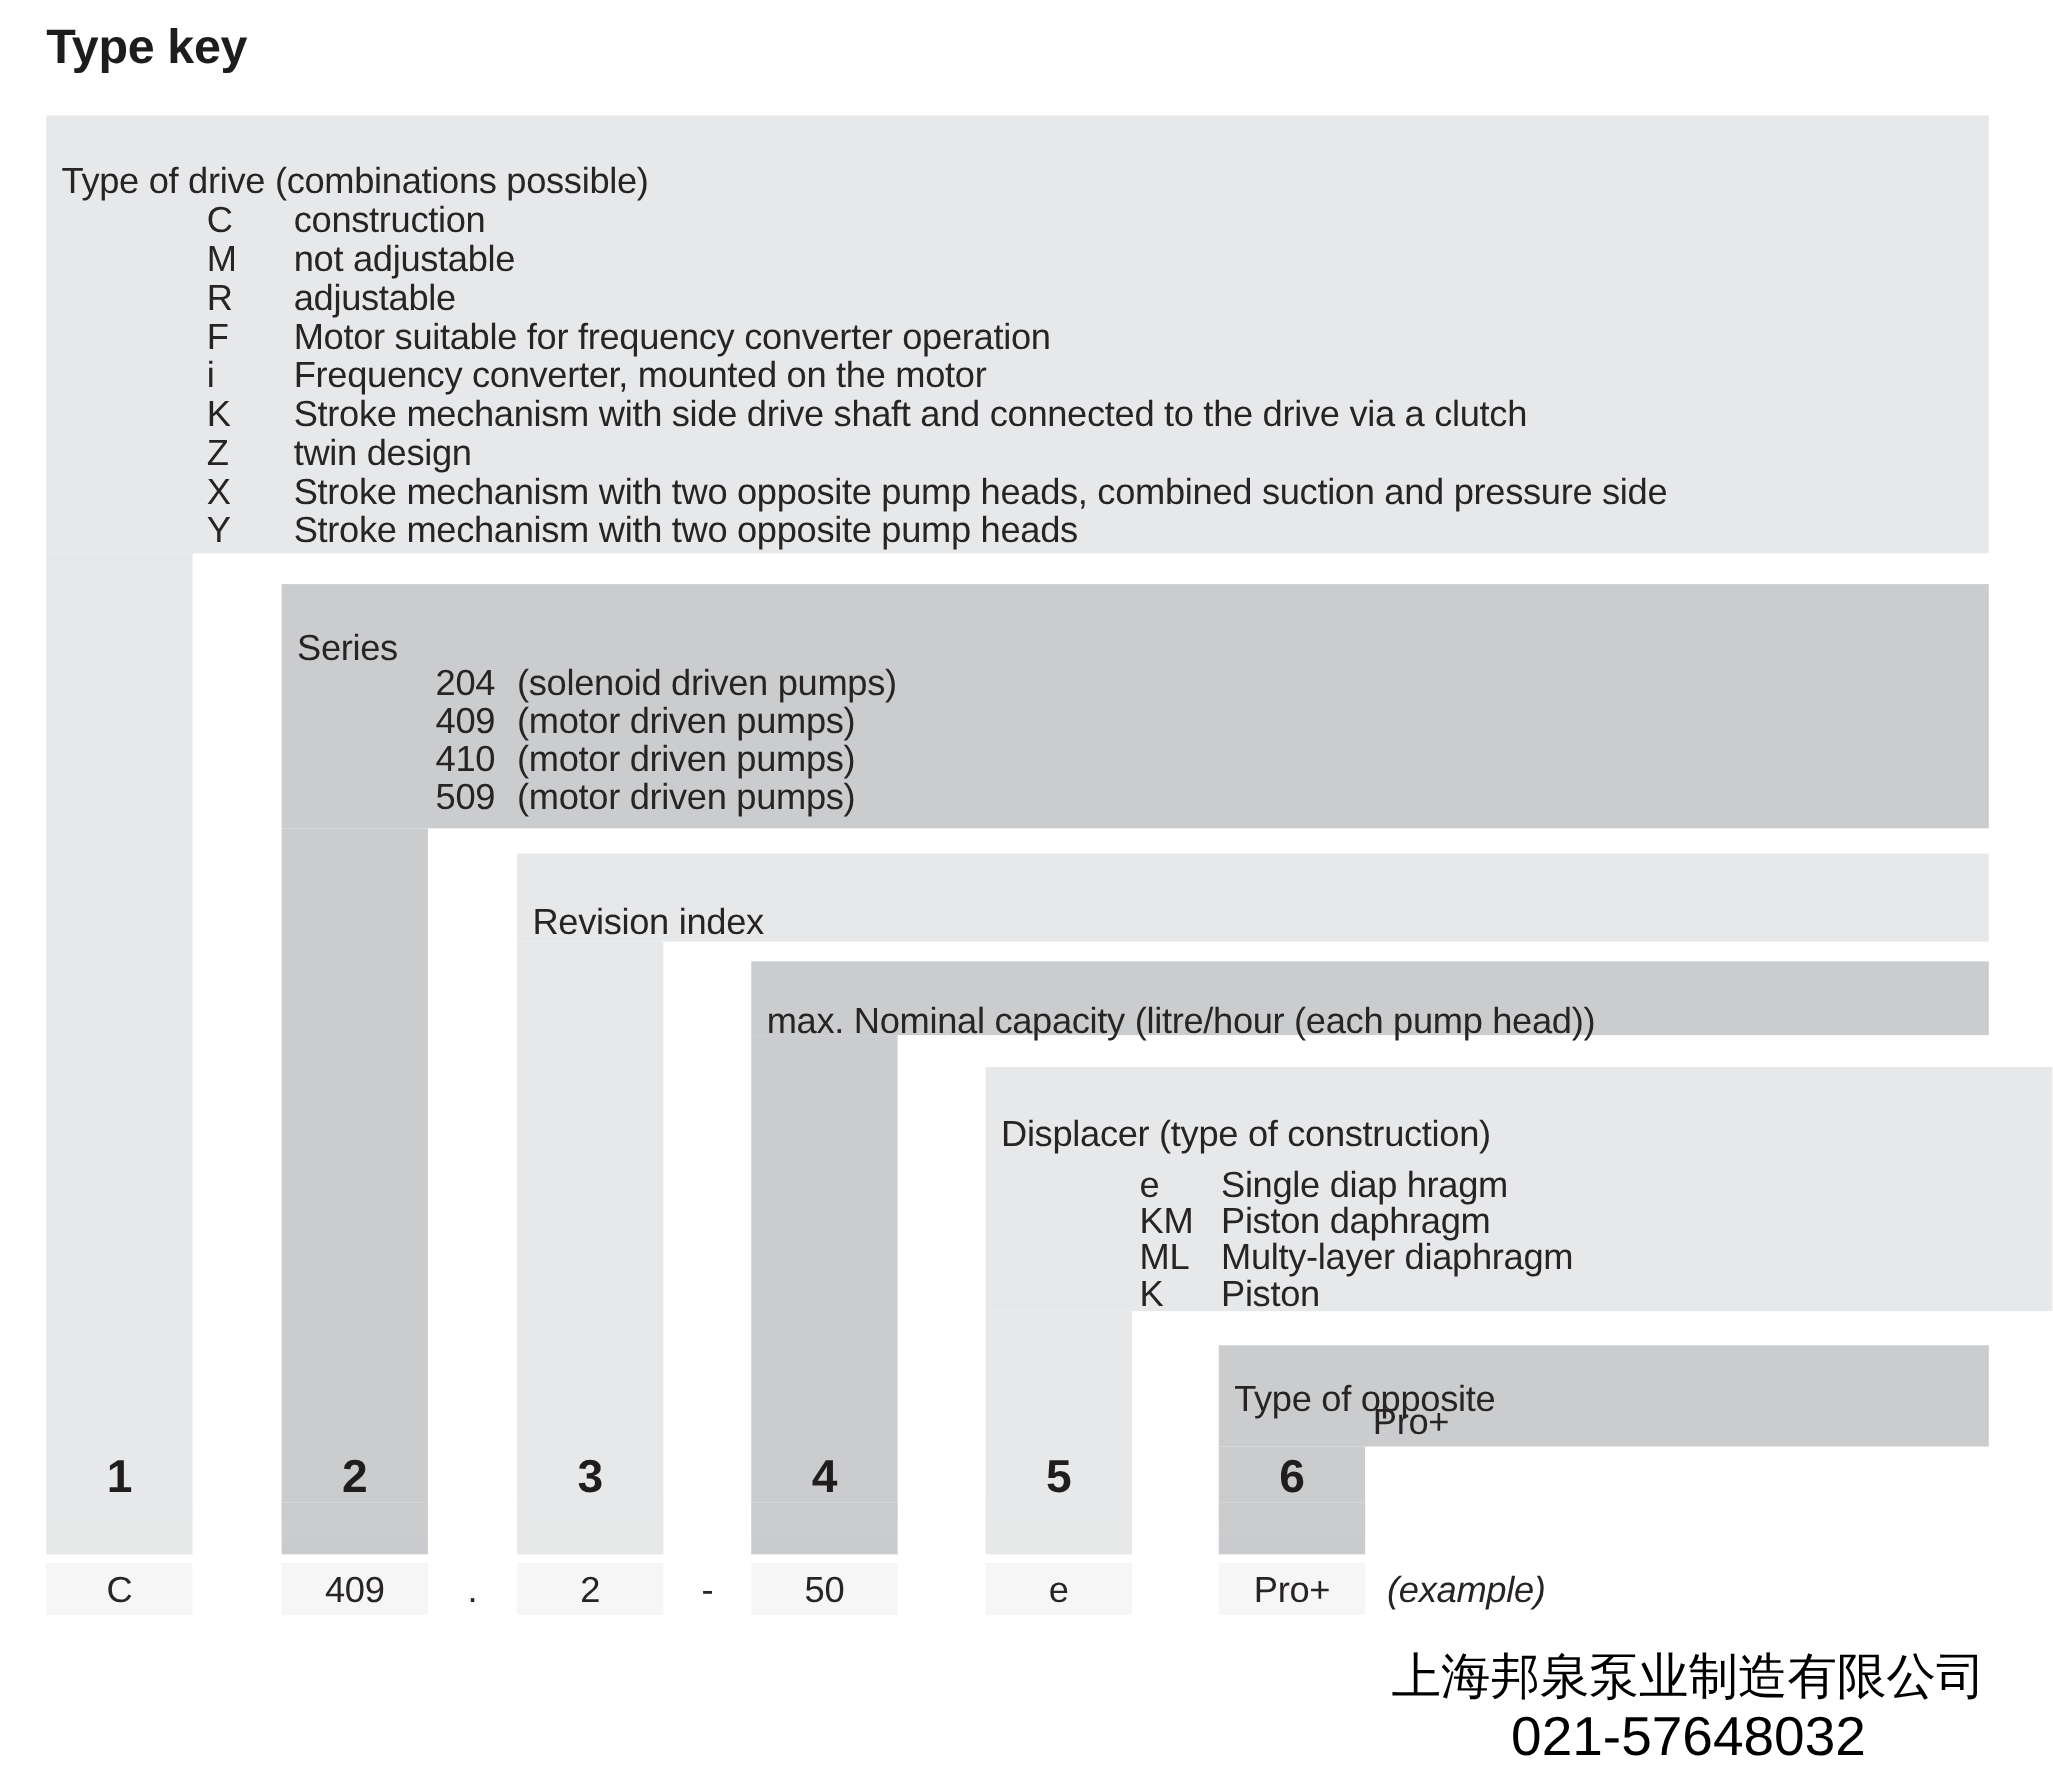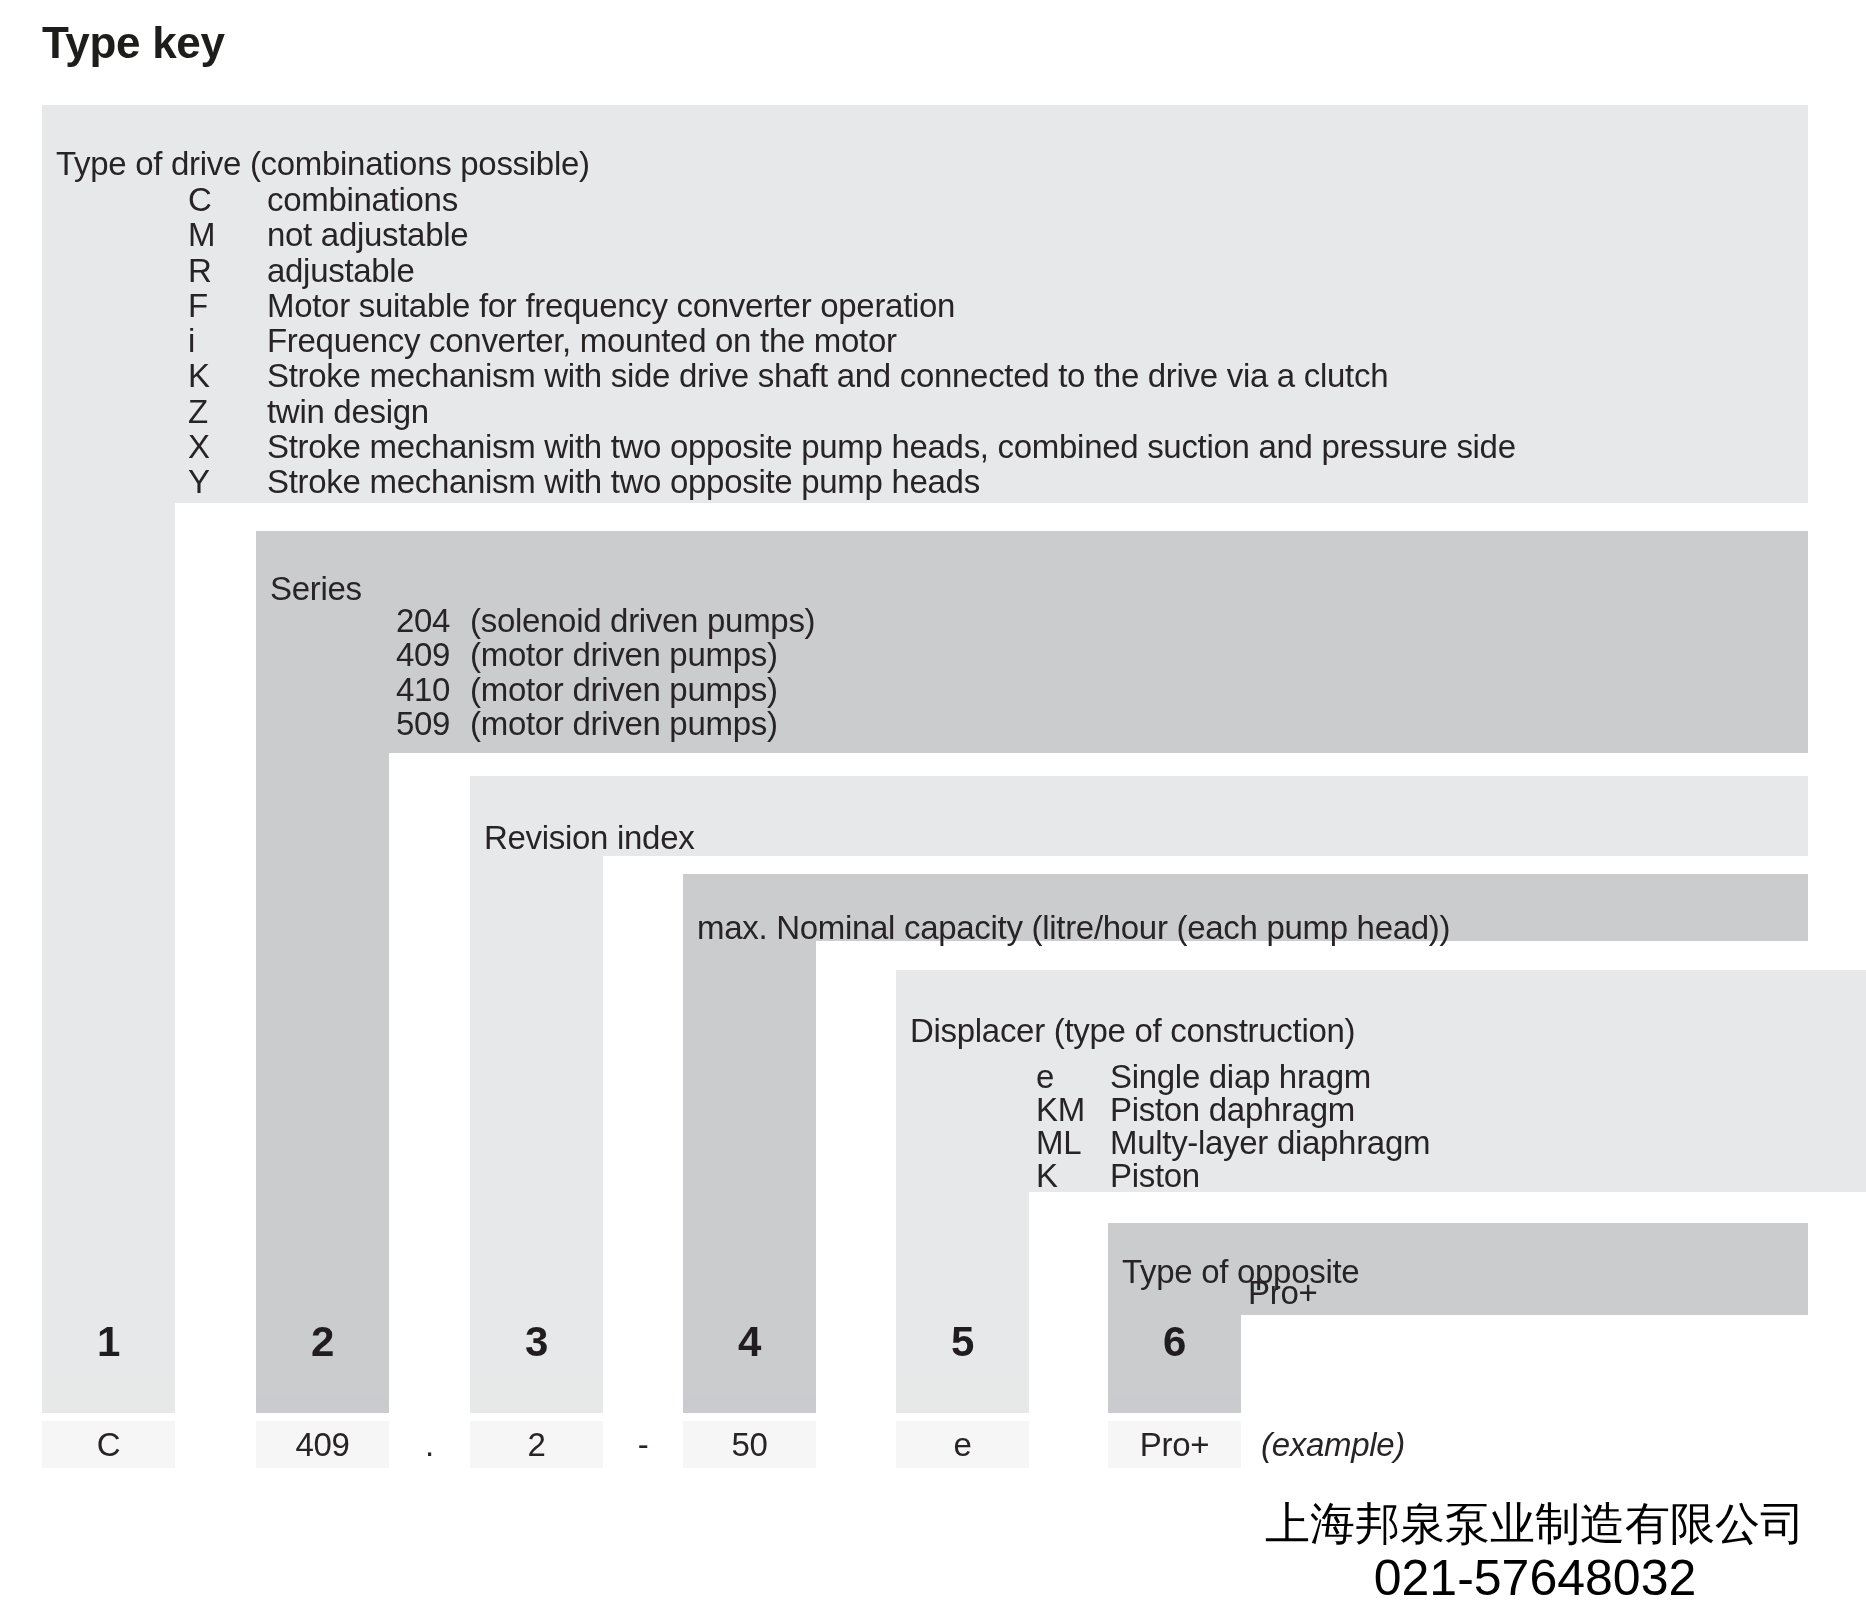--- a/index.html
+++ b/index.html
@@ -89,21 +89,21 @@
 
 <div class="page">
 
   <h1 class="title">Type key</h1>
 
   <div class="box light b1">
     <div class="label">Type of drive (combinations possible)</div>
     <div class="list l1">
       <div class="row">
           <span class="key">C</span>
-          <span class="desc">combinations</span>
+          <span class="desc">construction</span>
         </div>
       <div class="row">
           <span class="key">M</span>
           <span class="desc">not adjustable</span>
         </div>
       <div class="row">
           <span class="key">R</span>
           <span class="desc">adjustable</span>
         </div>
       <div class="row">

